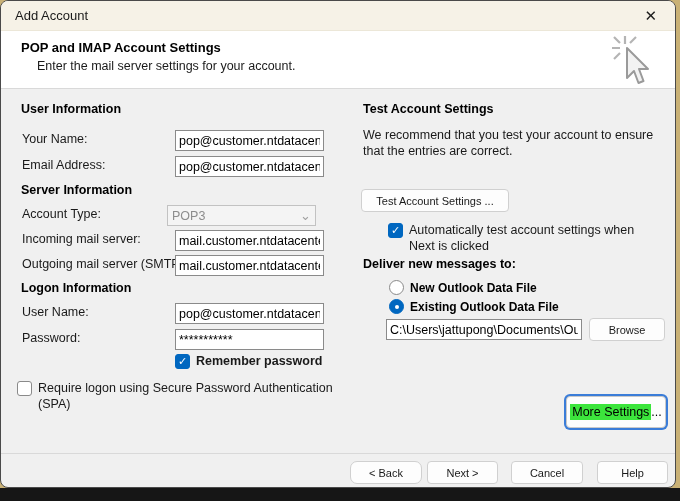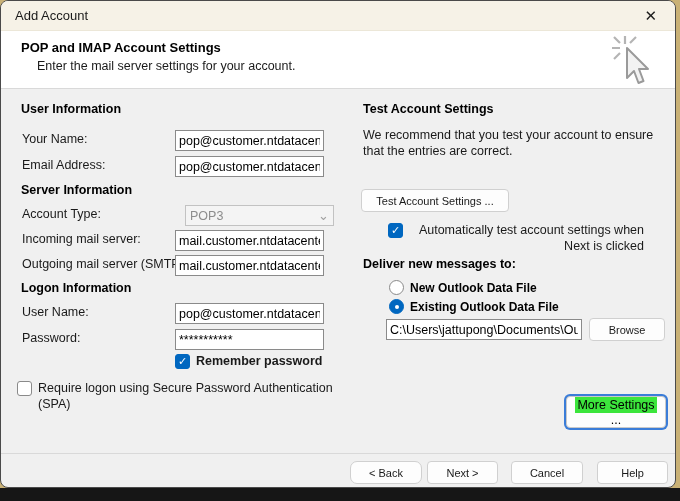--- a/index.html
+++ b/index.html
@@ -72,21 +72,21 @@
     font-family:"Liberation Sans",sans-serif; font-size:11px; color:#1a1a1a;
     display:flex; align-items:center; justify-content:center; cursor:default;
   }
   .para { position:absolute; font-size:12.5px; color:#1a1a1a; line-height:1.3; }
 
   .more-btn {
     position:absolute; left:565px; top:395px; width:100px; height:32px;
     background:#fdfdfd; border:1px solid #c9c9c9; border-radius:4px; box-sizing:border-box;
     box-shadow:0 0 0 2px #3b7dd8;
     display:flex; align-items:center; justify-content:center;
-    font-size:12.5px; color:#000;flex-direction:column;
+    font-size:12.5px; color:#000;
   }
   .hl { background:#3ce53c; padding:1px 2px; }
 
   .footer-line { position:absolute; left:0; top:452px; width:100%; border-top:1px solid #d9d9d9; }
 </style>
 </head>
 <body>
 
 <div class="desktop-strip"></div>
 
@@ -116,21 +116,21 @@
 
   <div class="lbl" style="left:21px; top:131px;">Your Name:</div>
   <input class="tbox" style="left: 174px; top: 129px;" value="pop@customer.ntdatacente">
 
   <div class="lbl" style="left:21px; top:157px;">Email Address:</div>
   <input class="tbox" style="left: 174px; top: 155px;" value="pop@customer.ntdatacente">
 
   <div class="sect" style="left:20px; top:182px;">Server Information</div>
 
   <div class="lbl" style="left:21px; top:206px;">Account Type:</div>
-  <div class="combo" style="left:184px; top:204px;gap:36px;">
+  <div class="combo" style="left:166px; top:204px;gap:36px;">
     <span>POP3</span>
     <span class="chev">⌄</span>
   </div>
 
   <div class="lbl" style="left:21px; top:231px;">Incoming mail server:</div>
   <input class="tbox" style="left: 174px; top: 229px;" value="mail.customer.ntdatacenter.">
 
   <div class="lbl" style="left:21px; top:256px;">Outgoing mail server (SMTP):</div>
   <input class="tbox" style="left: 174px; top: 254px;" value="mail.customer.ntdatacenter.">
 
@@ -153,21 +153,21 @@
   </div>
 
   <div class="sect" style="left:362px; top:101px;">Test Account Settings</div>
 
   <div class="para" style="left:362px; top:126px; width:302px;">We recommend that you test your account to ensure that the entries are correct.</div>
 
   <div class="btn" style="left:360px; top:188px; width:148px;">Test Account Settings ...</div>
 
   <div class="chk" style="left:387px; top:222px; width:260px;">
     <span class="box on">✓</span>
-    <span class="txt" style="width:235px;text-align:right;">Automatically test account settings when Next is clicked</span>
+    <span class="txt" style="width:235px;">Automatically test account settings when Next is clicked</span>
   </div>
 
   <div class="sect" style="left:362px; top:256px;">Deliver new messages to:</div>
 
   <div class="radio" style="left:388px; top:279px;">
     <span class="circ off"></span>
     <span class="txt">New Outlook Data File</span>
   </div>
 
   <div class="radio" style="left:388px; top:298px;">

